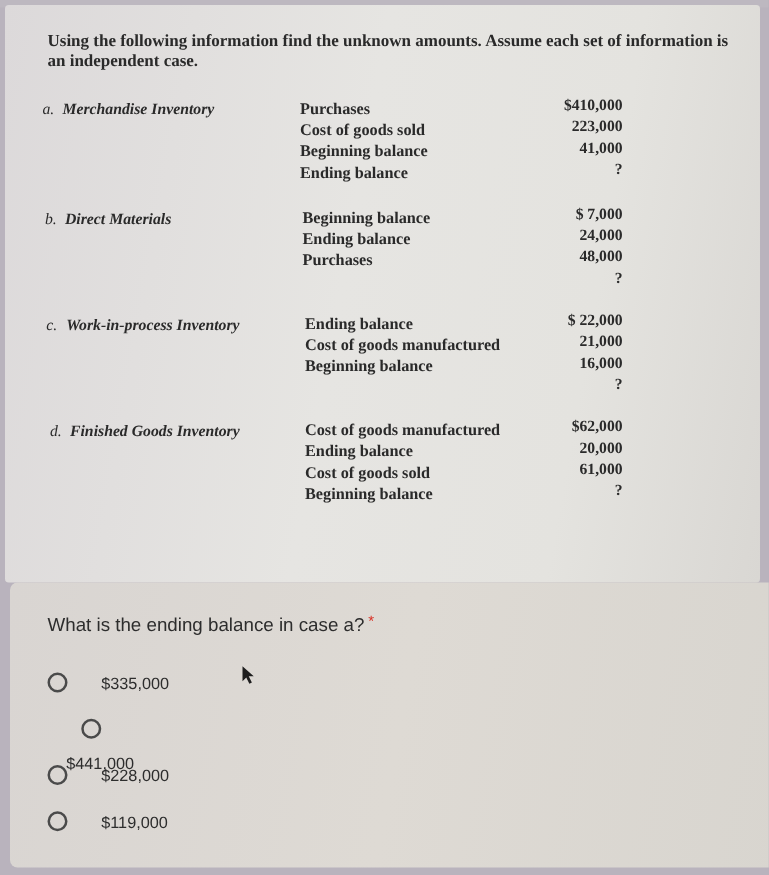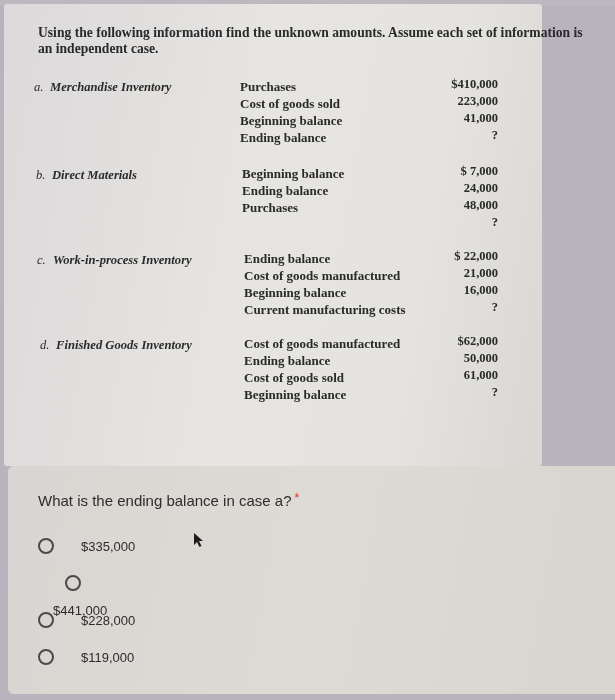--- a/index.html
+++ b/index.html
@@ -4,21 +4,21 @@
 <style>
   html, body { margin:0; padding:0; }
   body {
     width:615px; height:700px; overflow:hidden;
     background:#b9b3bd;
     font-family:"Liberation Sans", sans-serif;
     position:relative;
   }
   .top-strip { position:absolute; left:0; top:0; width:615px; height:6px; background:#bdb8c0; }
   .card-problem {
-    position:absolute; left:4px; top:4px; width:538px; height:462px;
+    position:absolute; left:4px; top:4px; width:604px; height:462px;
     background:linear-gradient(100deg,#dcd9da 0%,#e6e5e2 45%,#e4e3df 75%,#d9d7d3 100%);
     border-radius:3px;
   }
   .card-question {
     position:absolute; left:8px; top:466px; width:607px; height:228px;
     background:linear-gradient(100deg,#d9d5d2 0%,#dedad4 50%,#d8d5cf 100%);
     border-radius:6px;
     padding-left:16px;
   }
   .serif { font-family:"Liberation Serif", serif; color:#2a2a2a; }
@@ -81,21 +81,20 @@
   </div>
 
   <div class="case serif" style="top:0;">
     <div class="case-label" style="left:33px; top:249px;">
       <span class="case-letter">c.</span><span>Work-in-process Inventory</span>
     </div>
     <div class="items" style="left:240px; top:246px;">
       <span class="item">Ending balance</span>
       <span class="item">Cost of goods manufactured</span>
       <span class="item">Beginning balance</span>
-      <span class="item">Current manufacturing costs</span>
     </div>
     <div class="values" style="top:244px;">
       <span class="val">$ 22,000</span>
       <span class="val">21,000</span>
       <span class="val">16,000</span>
       <span class="val">?</span>
     </div>
   </div>
 
   <div class="case serif" style="top:0;">
@@ -103,21 +102,21 @@
       <span class="case-letter">d.</span><span>Finished Goods Inventory</span>
     </div>
     <div class="items" style="left:240px; top:331px;">
       <span class="item">Cost of goods manufactured</span>
       <span class="item">Ending balance</span>
       <span class="item">Cost of goods sold</span>
       <span class="item">Beginning balance</span>
     </div>
     <div class="values" style="top:329px;">
       <span class="val">$62,000</span>
-      <span class="val">50,000</span>
+      <span class="val">20,000</span>
       <span class="val">61,000</span>
       <span class="val">?</span>
     </div>
   </div>
 </div>
 
 <div class="card-question">
   <div class="question-text">
     <span>What is the ending balance in case a?</span><span class="required">*</span>
   </div>

